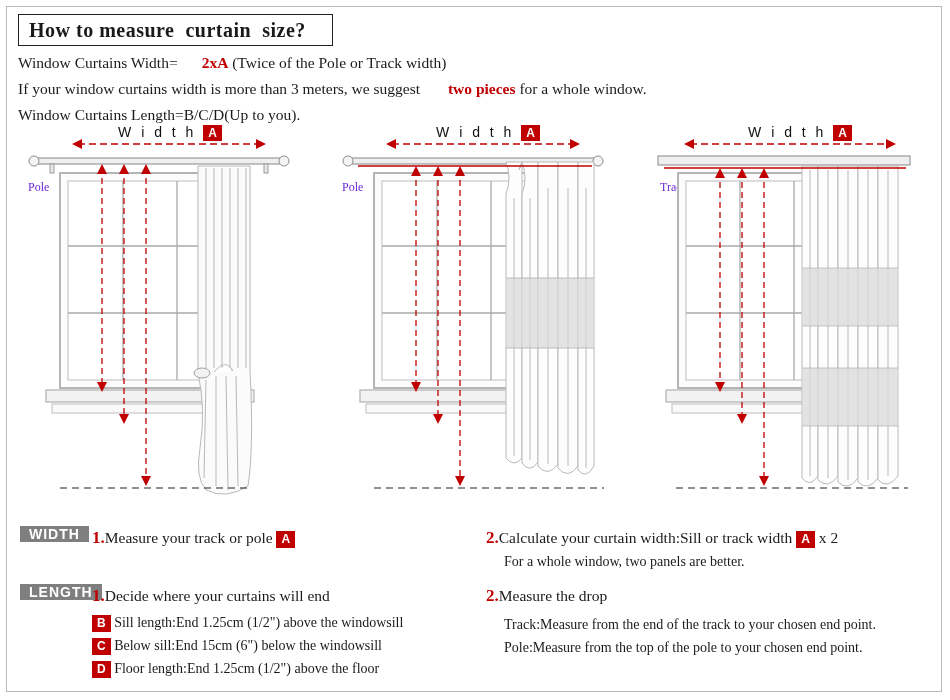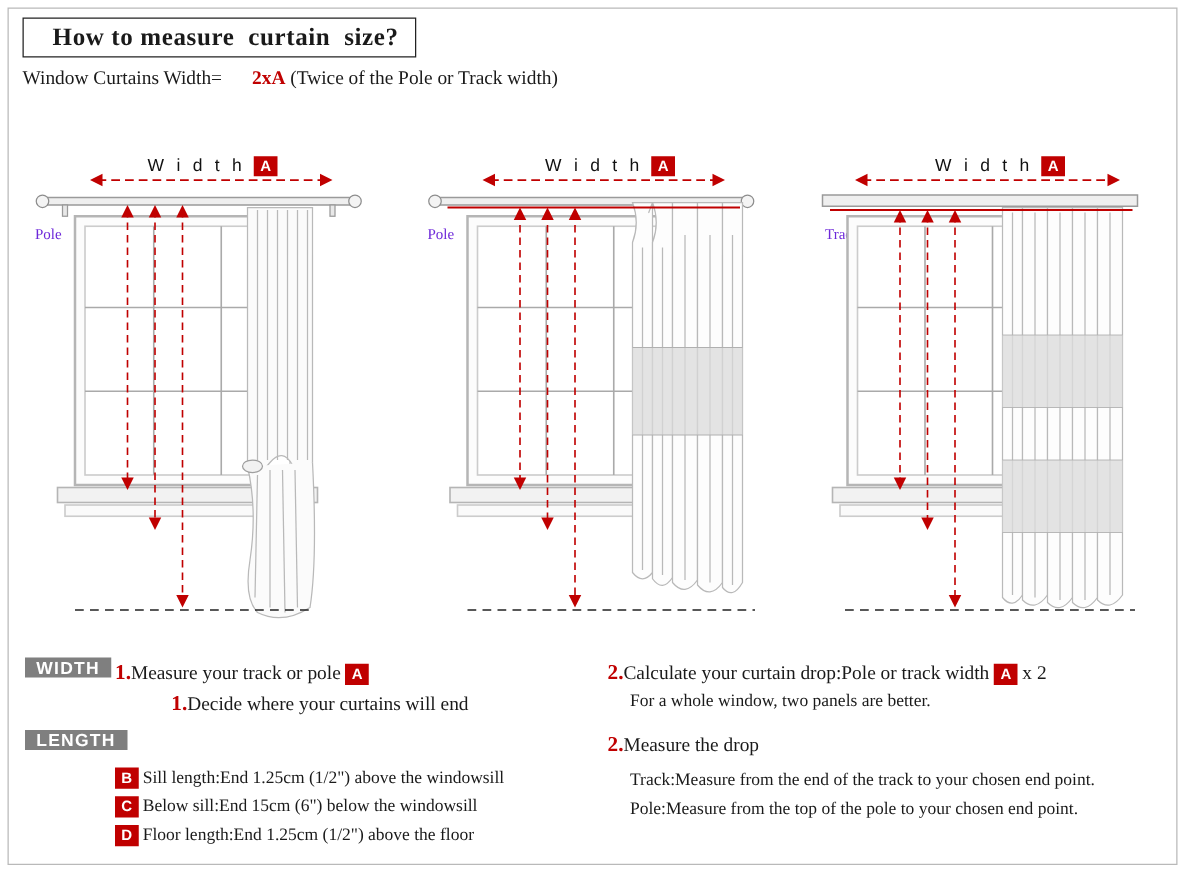--- a/index.html
+++ b/index.html
@@ -13,21 +13,21 @@
   }
   .page-border{
     position:absolute; left:6px; top:6px; width:936px; height:686px;
     border:1px solid #b9b9b9; box-sizing:border-box;
   }
   
   .title-box{
     position:absolute; left:18px; top:14px; width:315px; height:32px;
     border:1.5px solid #222; box-sizing:border-box;
     display:flex; align-items:center; padding-left:10px;
-    font-size:20px; font-weight:bold; letter-spacing:0.5px;justify-content:center;
+    font-size:20px; font-weight:bold; letter-spacing:0.5px;
   }
   .title-box span{ white-space:pre; }
   
   .intro{ position:absolute; left:18px; top:52px; width:900px; font-size:15.5px; line-height:22px;}
   .intro div{ margin-bottom:4px; }
   .redb{ color:#c00000; font-weight:bold;margin-left:24px;}
   
   .diagram-row{ position:absolute; left:0; top:118px; width:838px; height:390px; }
   .panel{ position:absolute; top:0; width:300px; height:390px; }
   .p1{ left:20px; } .p2{ left:338px; } .p3{ left:650px; }
@@ -75,20 +75,26 @@
 
 <div class="page-border"></div>
 
 <div class="title-box">
   <span>How to measure  curtain  size?</span>
 </div>
 
 <div class="intro">
   <div>
     <span>Window Curtains Width=</span><span class="redb">2xA</span><span> (Twice of the Pole or Track width)</span>
+  </div>
+  <div>
+    <span>If your window curtains width is more than 3 meters, we suggest </span><span class="redb">two pieces</span><span> for a whole window.</span>
+  </div>
+  <div>
+    <span>Window Curtains Length=B/C/D(Up to you).</span>
   </div>
 </div>
 
 <div class="diagram-row">
 
   <div class="panel p1">
     <div class="wlabel">
       <span>W i d t h</span>
       <span class="badge">A</span>
     </div>
@@ -306,27 +312,27 @@
   </div>
 </div>
 
 <div class="tagW">WIDTH</div>
 
 <div class="line" style="left:92px; top:527px;">
   <span class="num">1.</span><span>Measure your track or pole </span><span class="letter">A</span>
 </div>
 
 <div class="line" style="left:486px; top:527px;">
-  <span class="num">2.</span><span>Calculate your curtain drop:Pole or track width </span><span class="letter">A</span><span> x 2</span>
+  <span class="num">2.</span><span>Calculate your curtain width:Sill or track width </span><span class="letter">A</span><span> x 2</span>
 </div>
 <div class="sub" style="left:504px; top:552px;">For a whole window, two panels are better.</div>
 
 <div class="tagL">LENGTH</div>
 
-<div class="line" style="left:92px; top:552px;margin-left:45px;">
+<div class="line" style="left:92px; top:585px;">
   <span class="num">1.</span><span>Decide where your curtains will end</span>
 </div>
 
 <div class="sub" style="left:92px; top:613px;">
   <span class="letter">B</span>
   <span>Sill length:End 1.25cm (1/2") above the windowsill</span>
 </div>
 <div class="sub" style="left:92px; top:636px;">
   <span class="letter">C</span>
   <span>Below sill:End 15cm (6") below the windowsill</span>

